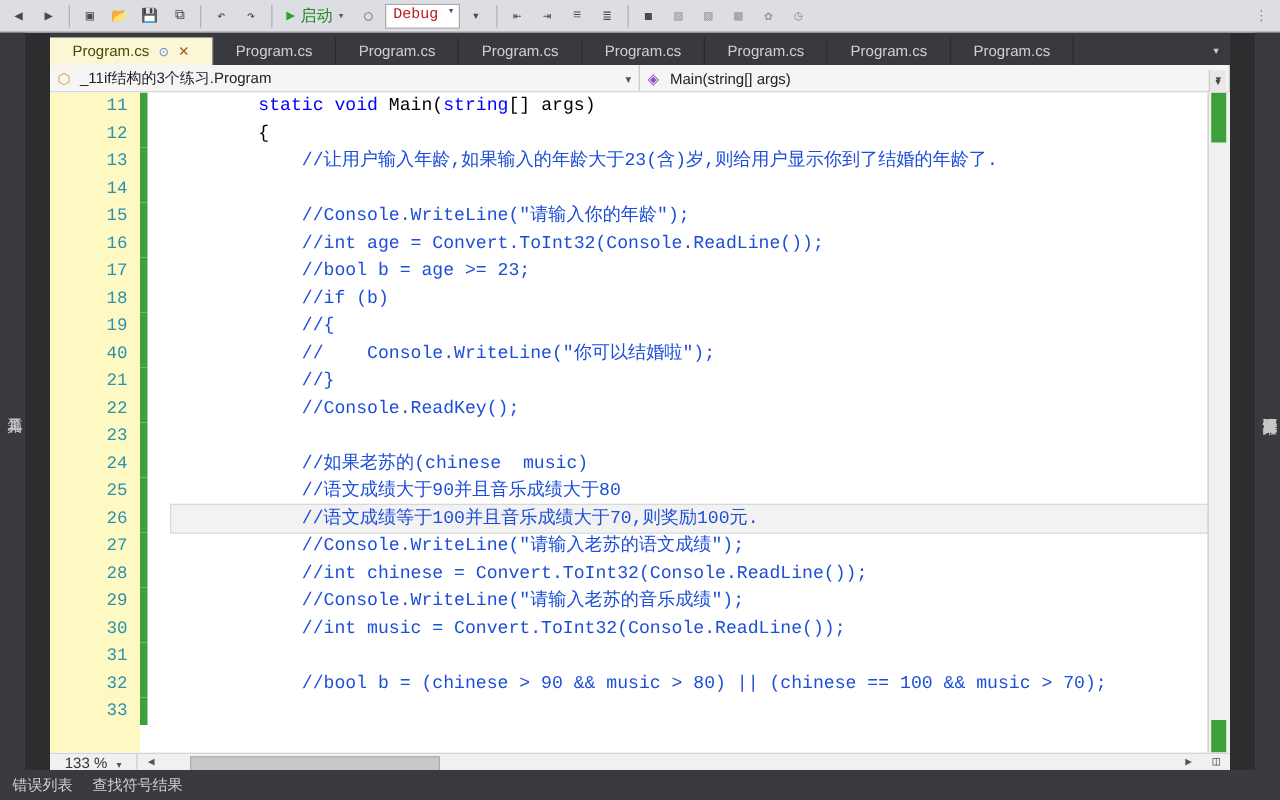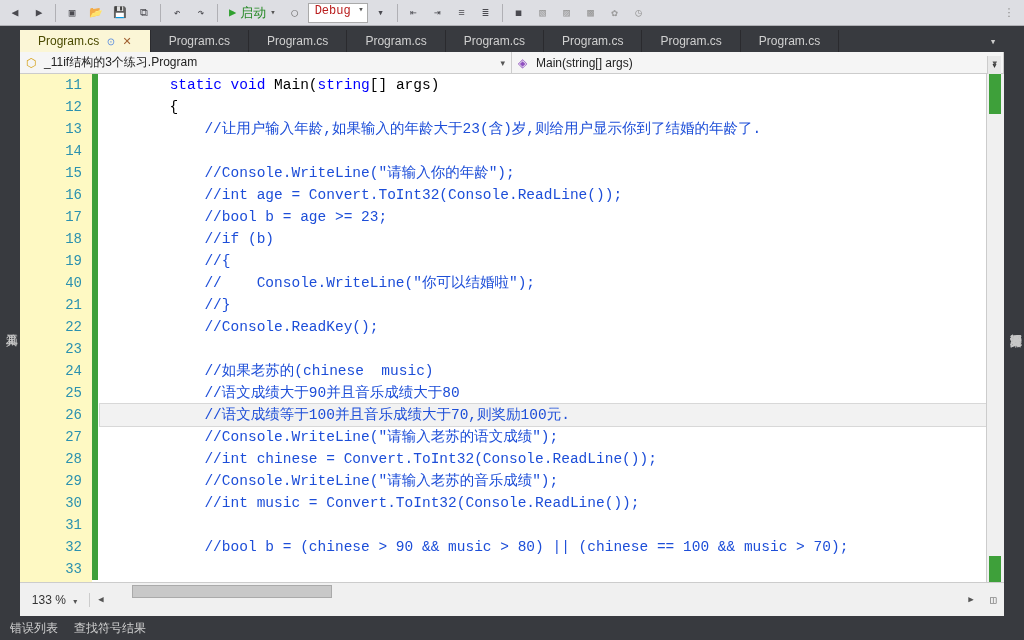--- a/index.html
+++ b/index.html
@@ -50,21 +50,21 @@
   color: #b91c1c;
   position: relative;
 }
 .dropdown-debug::after {
   content: "▾";
   position: absolute;
   right: 3px;
   font-size: 9px;
   color: #555;
 }
-.main-area { flex: 1; display: flex; overflow: hidden; }
+.main-area { flex: 1; display: flex; overflow: hidden; gap: 20px; }
 .left-sidebar {
   width: 20px;
   background: #383a3f;
   color: #c8c8c8;
   writing-mode: vertical-rl;
   text-align: center;
   padding-top: 8px;
   font-size: 12px;
   font-family: "Microsoft YaHei", sans-serif;
 }
@@ -154,33 +154,34 @@
   background: #fff;
 }
 .marker { width: 6px; height: 22px; background: #3ea03a; }
 .code-lines {
   flex: 1;
   font-size: 14.5px;
   line-height: 22px;
   white-space: pre;
   padding-left: 2px;
   color: #000;
+  margin-left: 17px;
 }
 .kw { color: #0000ff; }
 .comment { color: #1d4ed8; }
 .highlight-line { background: #f2f2f2; outline: 1px solid #d8d8d8; }
 .right-margin {
   width: 18px;
   background: #f0f0f0;
   border-left: 1px solid #ccc;
   position: relative;
 }
 .right-margin .m-top { position: absolute; top: 0; left: 2px; width: 12px; height: 40px; background: #3ea03a; }
 .right-margin .m-bot { position: absolute; bottom: 0; left: 2px; width: 12px; height: 26px; background: #3ea03a; }
-.scroll-h { height: 34px; background: #f0f0f0; border-top: 1px solid #ccc; display: flex; align-items: center; }
+.scroll-h { height: 14px; background: #f0f0f0; border-top: 1px solid #ccc; display: flex; align-items: center; }
 .zoom-box {
   width: 70px;
   border-right: 1px solid #ccc;
   text-align: center;
   font-size: 12px;
   color: #333;
   font-family: "Segoe UI", sans-serif;
   position: relative;
 }
 .zoom-box::after { content: "▾"; font-size: 8px; color: #555; margin-left: 4px; }

